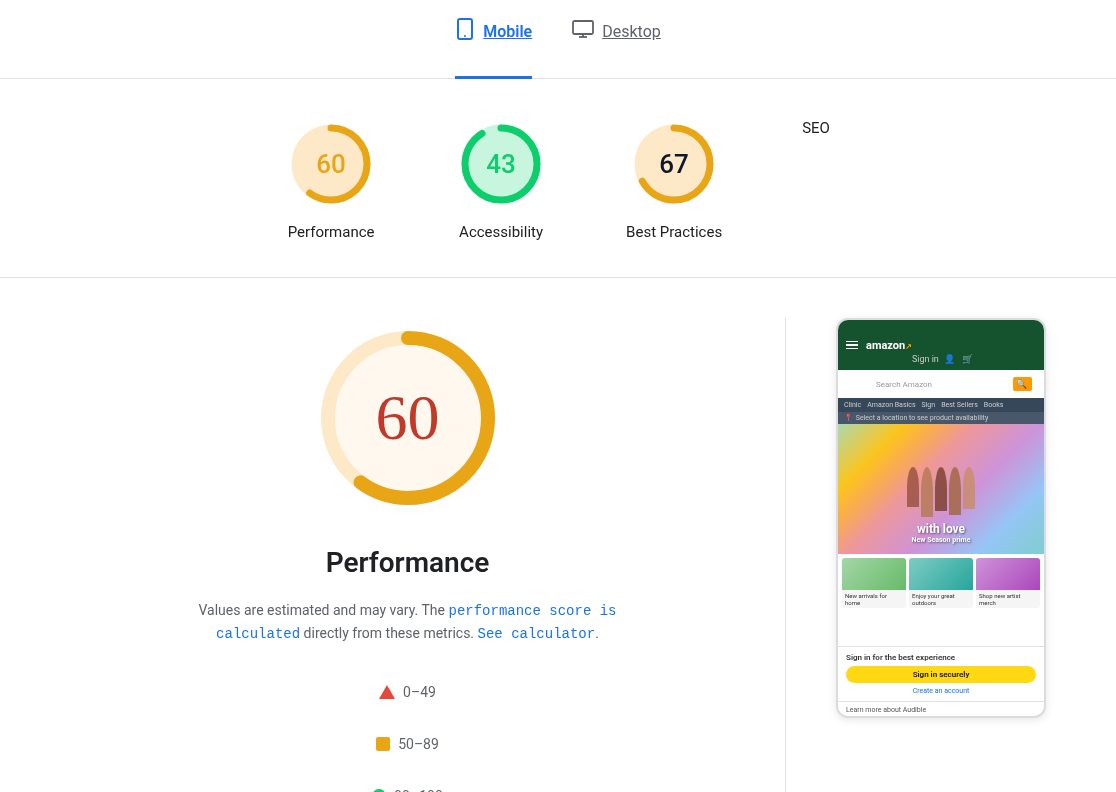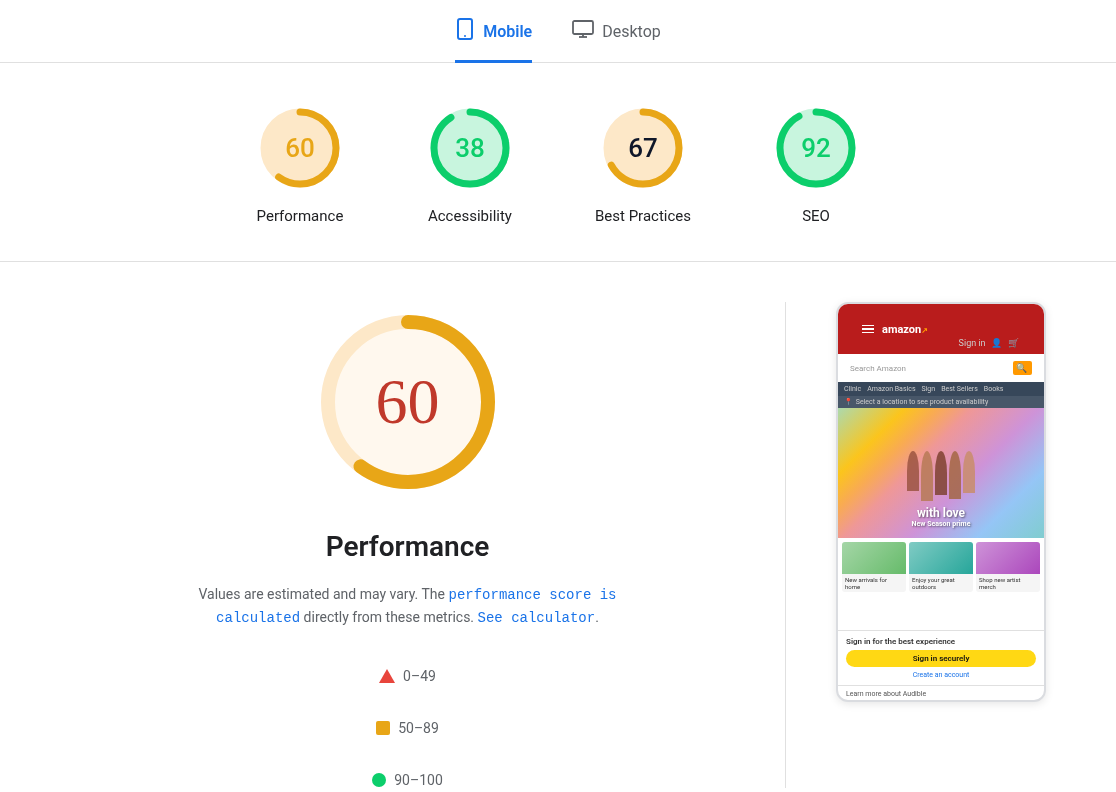--- a/index.html
+++ b/index.html
@@ -17,26 +17,27 @@
       justify-content: center;
       align-items: center;
       gap: 40px;
       padding: 18px 0 0 0;
       border-bottom: 1px solid #e0e0e0;
     }
     .tab {
       display: flex;
       align-items: center;
       gap: 8px;
-      padding-bottom: 16px;
+      padding-bottom: 32px;
       cursor: pointer;
       font-size: 16px;
       color: #5f6368;
       border-bottom: 3px solid transparent;
       margin-bottom: -1px;
+      text-decoration: underline;
     }
     .tab.active {
       color: #1a73e8;
       border-bottom: 3px solid #1a73e8;
     }
     .tab-icon {
       font-size: 18px;
     }
 
     
@@ -177,25 +178,25 @@
     }
     .phone-mockup {
       border: 2px solid #dadce0;
       border-radius: 12px;
       overflow: hidden;
       width: 210px;
       background: #fff;
       box-shadow: 0 2px 8px rgba(0,0,0,0.1);
     }
     .phone-header {
-      background: #b91c1c;
-      padding: 6px 24px;
-      display: flex;
-      align-items: center;
-      justify-content: space-between;
+      background: #14532d;
+      padding: 6px 8px;
+      display: flex;
+      align-items: center;
+      justify-content: flex-start;
     }
     .phone-header-left {
       display: flex;
       align-items: center;
       gap: 4px;
     }
     .hamburger {
       display: flex;
       flex-direction: column;
       gap: 2px;
@@ -229,20 +230,21 @@
       margin: 4px 6px;
       border-radius: 3px;
       padding: 3px 6px;
       display: flex;
       align-items: center;
       justify-content: space-between;
     }
     .search-text {
       font-size: 8px;
       color: #999;
+      margin-left: 26px;
     }
     .search-btn {
       background: #ff9900;
       border-radius: 2px;
       padding: 2px 4px;
       font-size: 9px;
     }
     .nav-links {
       background: #37475a;
       display: flex;
@@ -379,46 +381,38 @@
     <span class="score-label">Performance</span>
   </div>
 
   <div class="score-item">
     <div class="score-circle-container">
       <svg width="90" height="90" viewBox="0 0 90 90">
         <circle cx="45" cy="45" r="36" fill="#c8f5de" stroke="none"></circle>
         <circle cx="45" cy="45" r="36" fill="none" stroke="#c8f5de" stroke-width="7"></circle>
         <circle cx="45" cy="45" r="36" fill="none" stroke="#0cce6b" stroke-width="7" stroke-dasharray="226.2" stroke-dashoffset="20.4" stroke-linecap="round"></circle>
       </svg>
-      <span class="score-number" style="color:#0cce6b;">38</span>
+      <span class="score-number" style="color:#0cce6b;">43</span>
     </div>
     <span class="score-label">Accessibility</span>
   </div>
 
   <div class="score-item">
     <div class="score-circle-container">
       <svg width="90" height="90" viewBox="0 0 90 90">
         <circle cx="45" cy="45" r="36" fill="#fde8c8" stroke="none"></circle>
         <circle cx="45" cy="45" r="36" fill="none" stroke="#fde8c8" stroke-width="7"></circle>
         <circle cx="45" cy="45" r="36" fill="none" stroke="#e8a617" stroke-width="7" stroke-dasharray="226.2" stroke-dashoffset="74.6" stroke-linecap="round"></circle>
       </svg>
       <span class="score-number" style="color:#0f172a;">67</span>
     </div>
     <span class="score-label">Best Practices</span>
   </div>
 
   <div class="score-item">
-    <div class="score-circle-container">
-      <svg width="90" height="90" viewBox="0 0 90 90">
-        <circle cx="45" cy="45" r="36" fill="#c8f5de" stroke="none"></circle>
-        <circle cx="45" cy="45" r="36" fill="none" stroke="#c8f5de" stroke-width="7"></circle>
-        <circle cx="45" cy="45" r="36" fill="none" stroke="#0cce6b" stroke-width="7" stroke-dasharray="226.2" stroke-dashoffset="18.1" stroke-linecap="round"></circle>
-      </svg>
-      <span class="score-number" style="color:#0cce6b;">92</span>
-    </div>
     <span class="score-label">SEO</span>
   </div>
 </div>
 
 <div class="main-content">
 
   <div class="left-panel">
 
     <div class="big-score-container">
       <svg width="200" height="200" viewBox="0 0 200 200">

